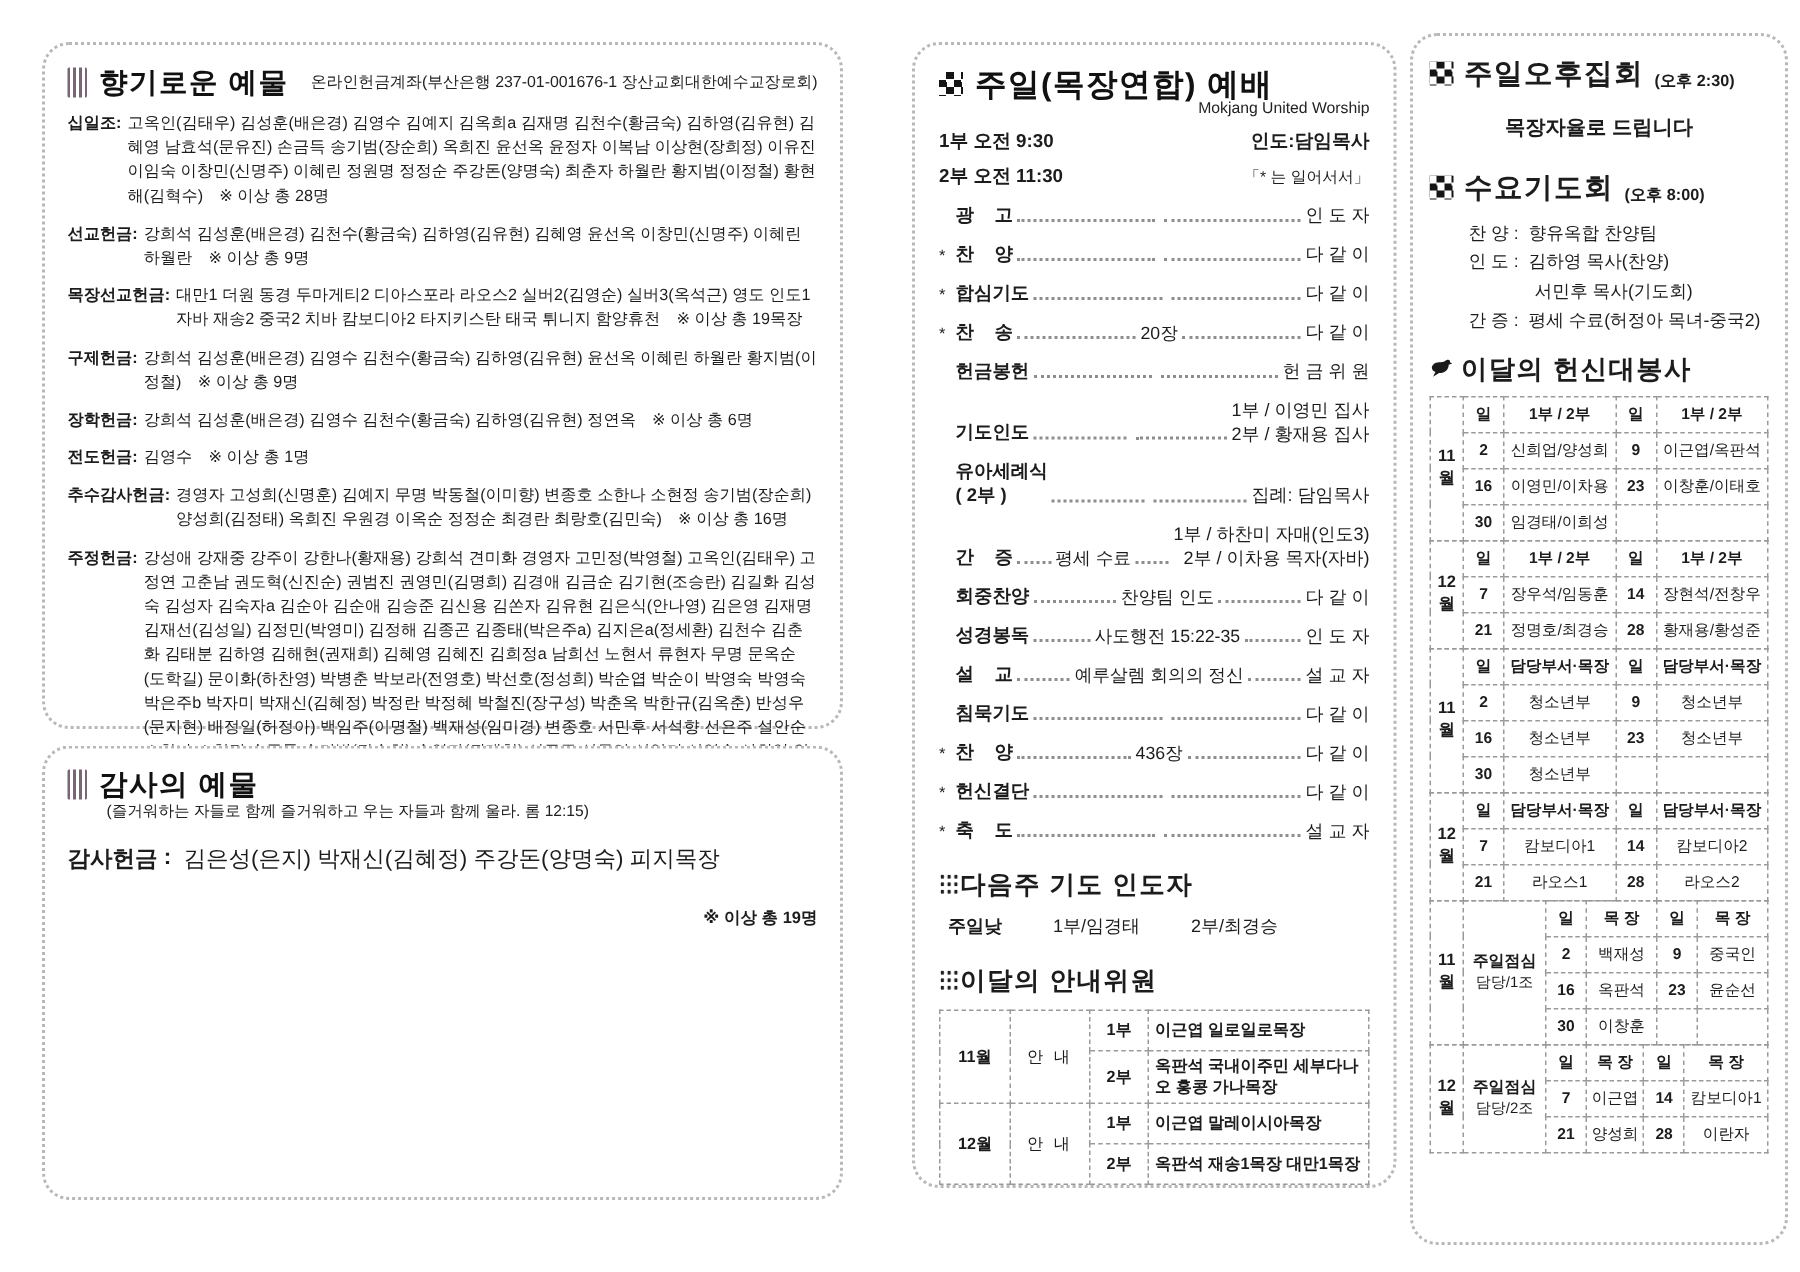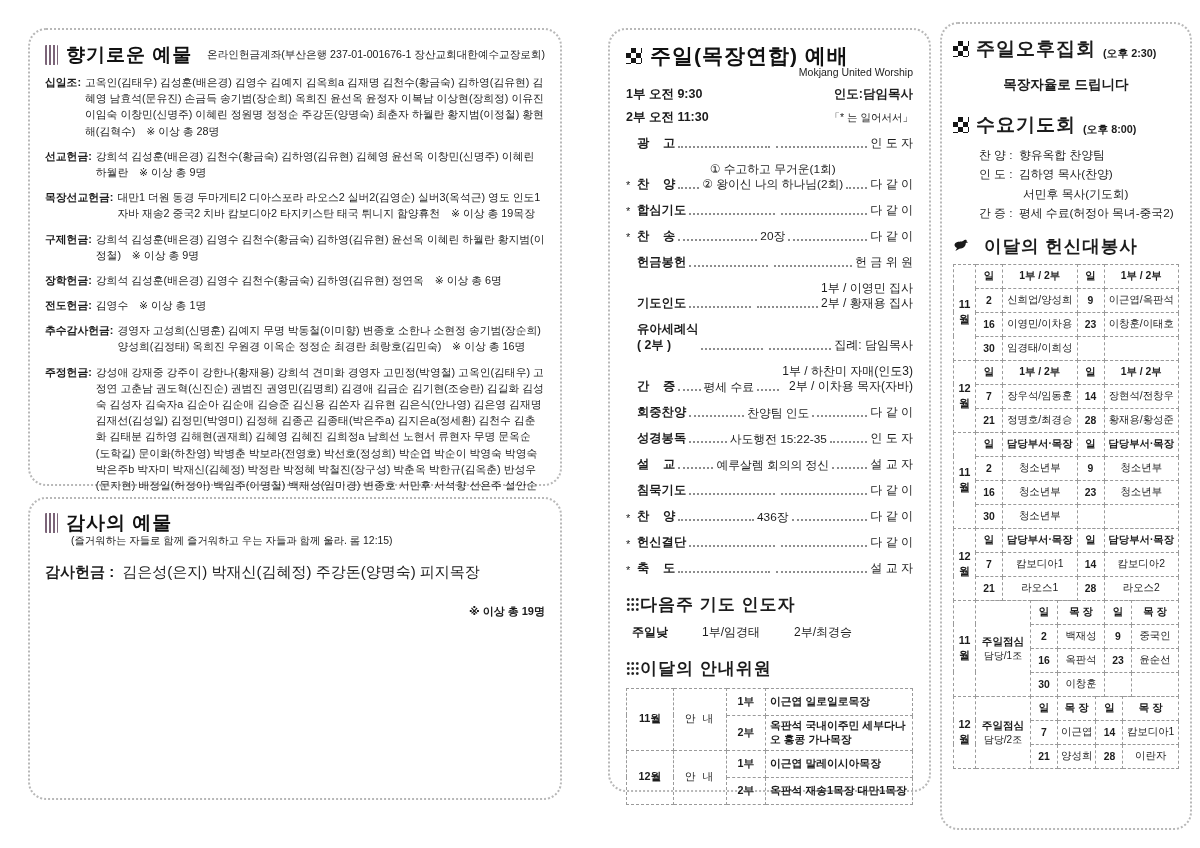--- a/index.html
+++ b/index.html
@@ -67,21 +67,21 @@
   
   .rsec{margin-bottom:10px;}
   .rtitle-row{display:flex;align-items:baseline;gap:7px;margin-bottom:4px;}
   .rtitle{display:flex;align-items:center;gap:7px;font-weight:bold;font-size:19px;letter-spacing:1px;}
   .rtime{font-size:10.8px;font-weight:bold;}
   .center-note{text-align:center;font-weight:bold;font-size:13.5px;margin:14px 0 18px;}
   .wlines{font-size:11.8px;line-height:1.65;margin:8px 0 4px 26px;}
   .wlines div{white-space:pre;}
   .wind{margin-left:44px;}
 
-  .rtbl-title{display:flex;align-items:center;gap:15px;font-weight:bold;font-size:17.5px;letter-spacing:1px;margin:10px 0 6px;}
+  .rtbl-title{display:flex;align-items:center;gap:5px;font-weight:bold;font-size:17.5px;letter-spacing:1px;margin:10px 0 6px;}
   .bird-icon{display:inline-block;width:16px;height:13px;}
   .rtbl{width:100%;font-size:10.4px;}
   .rtbl + .rtbl{margin-top:-1px;}
   .rtbl th,.rtbl td{border:1px dashed #9a9a9a;padding:2px 2px;height:19px;text-align:center;}
   .rtbl th{font-weight:bold;white-space:nowrap;}
   .rtbl .mc{width:17px;font-weight:bold;word-break:break-all;line-height:1.35;font-size:11px;}
   .rtbl .dc{width:22px;font-weight:bold;}
   .rtbl .nc{font-weight:500;}
   .rtbl .duty{width:50px;line-height:1.3;}
   .rtbl .duty b{display:block;font-size:10.6px;}
@@ -210,24 +210,20 @@
         <span class="lead"></span>
         <span class="oright">
           <span>인 도 자</span>
           <span></span>
         </span>
       </div>
       <div class="orow">
         <span class="ostar">*</span>
         <span class="olabel"><span>찬    양</span><span></span></span>
         <span class="lead"></span>
-        <span class="ocenter">
-          <span>① 수고하고 무거운(1회)</span>
-          <span>② 왕이신 나의 하나님(2회)</span>
-        </span>
         <span class="lead"></span>
         <span class="oright">
           <span>다 같 이</span>
           <span></span>
         </span>
       </div>
       <div class="orow">
         <span class="ostar">*</span>
         <span class="olabel"><span>합심기도</span><span></span></span>
         <span class="lead"></span>

